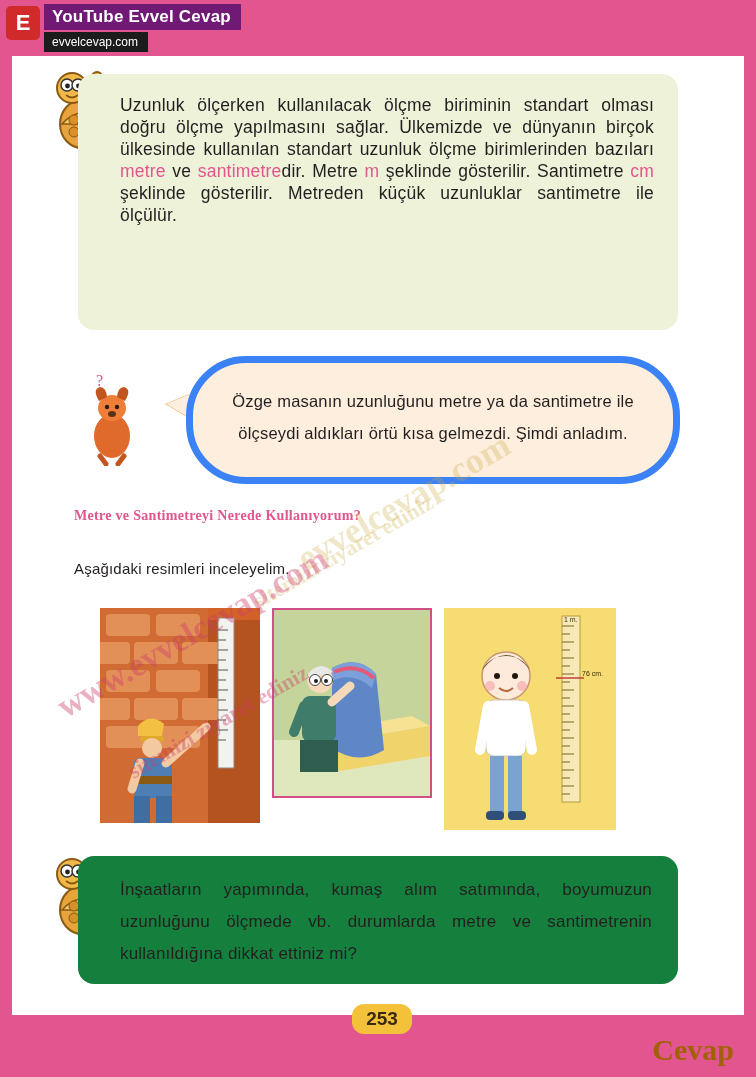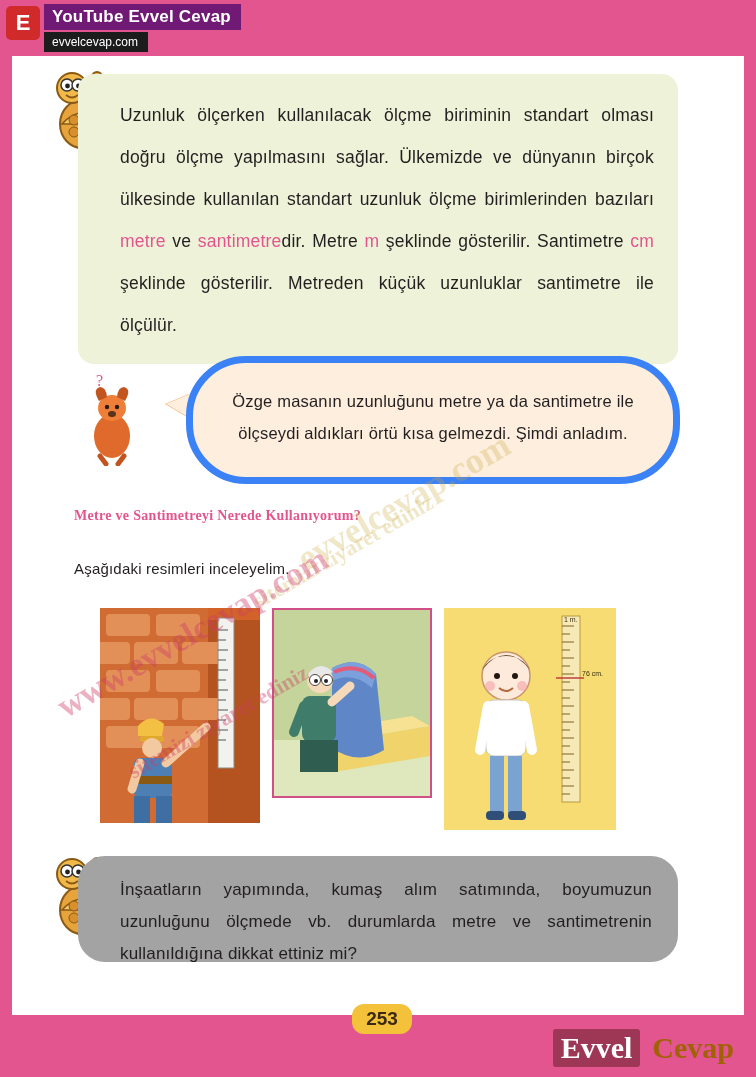--- a/index.html
+++ b/index.html
@@ -57,21 +57,21 @@
 
   
   .info-box {
     position:absolute; left:78px; top:74px; width:600px; min-height:256px;
     background:#eef2d8; border-radius:16px;
     padding:20px 24px 18px 42px;
   }
   .info-box p {
     margin:0;
     font-size:17.5px;
-    line-height:42px;
+    line-height:22px;
     color:#231f20;
     text-align:justify;
     letter-spacing:.2px;
   }
   .hl { color:#e2558f; }
 
   .turtle-1 { position:absolute; left:48px; top:62px; width:66px; height:92px; }
   .turtle-2 { position:absolute; left:48px; top:848px; width:66px; height:92px; }
 
   
@@ -108,22 +108,22 @@
   
   .img-strip { position:absolute; left:100px; top:608px; width:560px; height:225px; }
 
   .pic { position:absolute; top:0; overflow:hidden; }
   .pic-1 { left:0; width:160px; height:215px; background:#d2622a; }
   .pic-2 { left:172px; width:160px; height:190px; background:#ffffff; border:2px solid #d04f86; }
   .pic-3 { left:344px; width:172px; height:222px; background:#f5d96a; }
 
   
   .note-box {
-    position:absolute; left:78px; top:856px; width:600px; height:106px;
-    background:#a3a3a3; border-radius:27px;
+    position:absolute; left:78px; top:856px; width:600px; height:128px;
+    background:#15803d; border-radius:16px;
     padding:18px 26px 16px 42px;
   }
   .note-box p {
     margin:0; font-size:17px; line-height:32px; color:#231f20;
     text-align:justify; letter-spacing:.2px;
   }
 
   
   .page-number {
     position:absolute; left:352px; top:1004px; width:60px; height:30px;
@@ -367,15 +367,14 @@
   <path d="M18 33 q6 5 12 0" stroke="#8a5a14" stroke-width="1.8" fill="none"></path>
   <path d="M40 44 l8 -26" stroke="#8a5a14" stroke-width="3" fill="none"></path>
   <circle cx="49" cy="15" r="5" fill="#f0b94a" stroke="#8a5a14" stroke-width="2"></circle>
 </svg>
 <div class="note-box">
   <p>İnşaatların yapımında, kumaş alım satımında, boyumuzun uzunluğunu ölçmede vb. durumlarda metre ve santimetrenin kullanıldığına dikkat ettiniz mi?</p>
 </div>
 
 <div class="page-number">253</div>
 <div class="footer-logo">
-  <span class="b1">Evvel</span>
   <span class="b2">Cevap</span>
 </div>
 
 </body></html>

